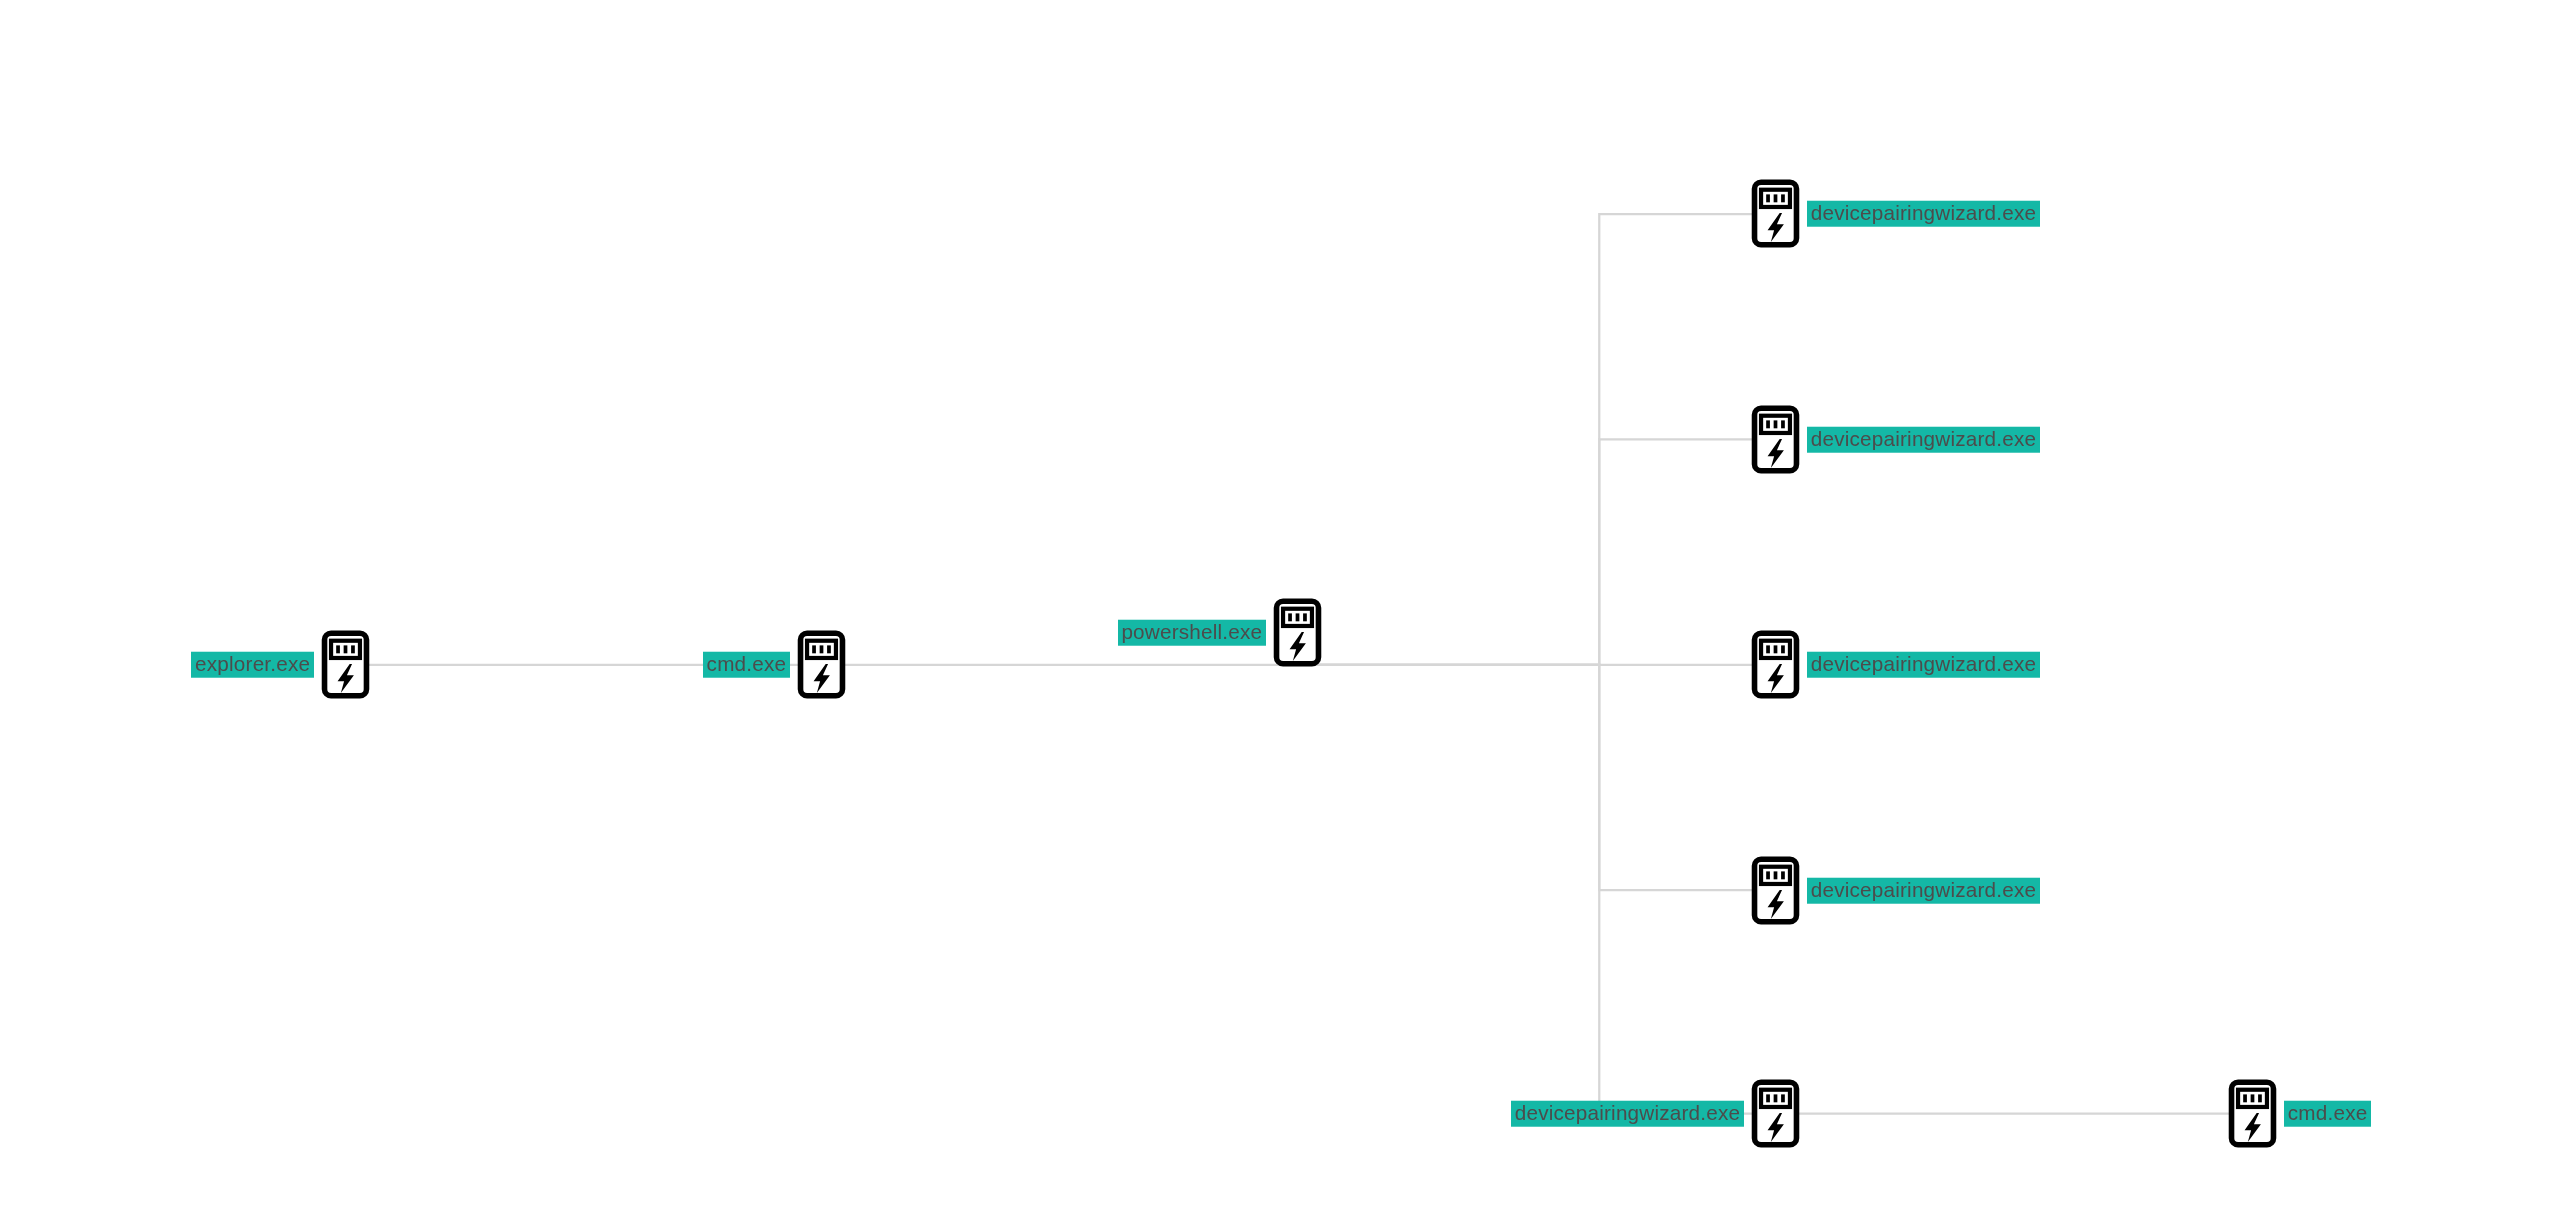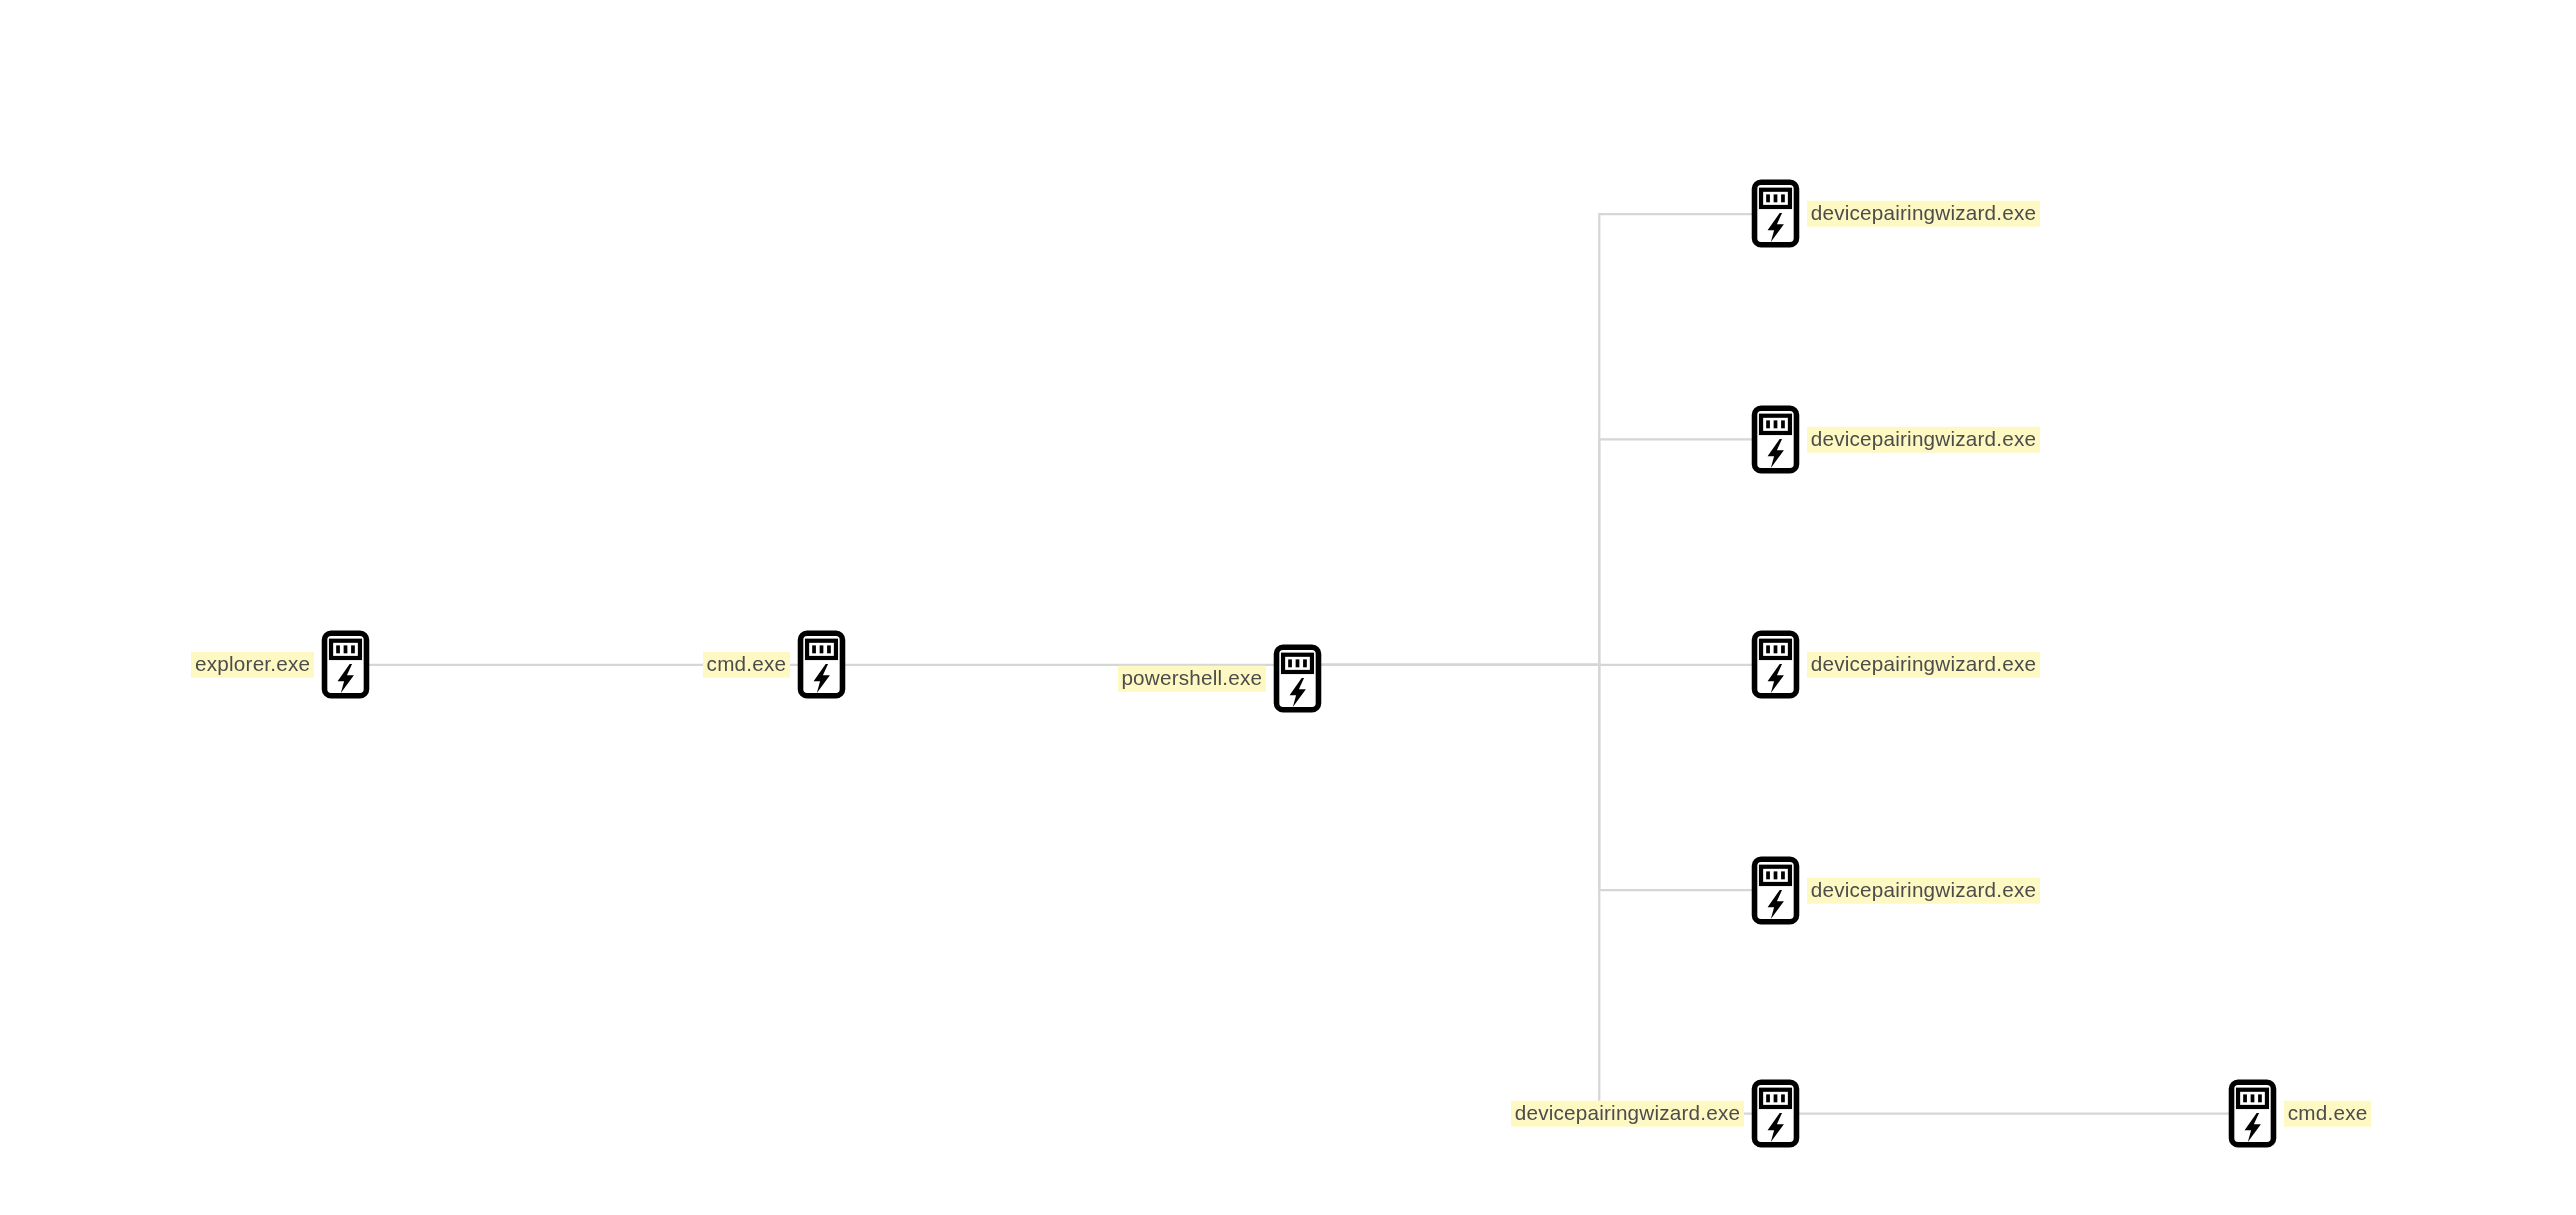--- a/index.html
+++ b/index.html
@@ -32,21 +32,21 @@
     height: 69px;
   }
   .node .icon-wrap svg {
     display: block;
   }
   .node-label {
     position: absolute;
     top: 50%;
     transform: translateY(-50%);
     white-space: nowrap;
-    background: #fef9c3;
+    background: #14b8a6;
     padding: 1.9px 3.8px;
     font-size: 20.7px;
     line-height: 1.1;
     color: #4c4c4c;
     letter-spacing: 0.2px;
   }
   .node-label.side-left  { right: 56px; text-align: left; }
   .node-label.side-right { left: 56px;  text-align: left; }
 </style>
 </head>
@@ -82,21 +82,21 @@
           <rect x="3.5" y="3.5" width="45" height="67" rx="7" fill="#ffffff" stroke="#000000" stroke-width="6"></rect>
           <rect x="10.5" y="11.5" width="31" height="18.5" fill="#ffffff" stroke="#000000" stroke-width="4.5"></rect>
           <rect x="16" y="16.5" width="4" height="8.5" fill="#000000"></rect>
           <rect x="24" y="16.5" width="4" height="8.5" fill="#000000"></rect>
           <rect x="32" y="16.5" width="4" height="8.5" fill="#000000"></rect>
           <path d="M30.5 36.5 L17.5 55 L24.5 55 L21 67.5 L35 48.5 L27.5 48.5 L33 36.5 Z" fill="#000000"></path>
         </svg>
       </span>
       <span class="node-label side-left" style="color: rgb(76, 76, 76);">cmd.exe</span>
     </div>
-    <div class="node" style="left: 1273px; top: 644px;">
+    <div class="node" style="left: 1273px; top: 598px;">
       <span class="icon-wrap">
         <svg width="49" height="69" viewBox="0 0 52 74">
           <rect x="3.5" y="3.5" width="45" height="67" rx="7" fill="#ffffff" stroke="#000000" stroke-width="6"></rect>
           <rect x="10.5" y="11.5" width="31" height="18.5" fill="#ffffff" stroke="#000000" stroke-width="4.5"></rect>
           <rect x="16" y="16.5" width="4" height="8.5" fill="#000000"></rect>
           <rect x="24" y="16.5" width="4" height="8.5" fill="#000000"></rect>
           <rect x="32" y="16.5" width="4" height="8.5" fill="#000000"></rect>
           <path d="M30.5 36.5 L17.5 55 L24.5 55 L21 67.5 L35 48.5 L27.5 48.5 L33 36.5 Z" fill="#000000"></path>
         </svg>
       </span>

